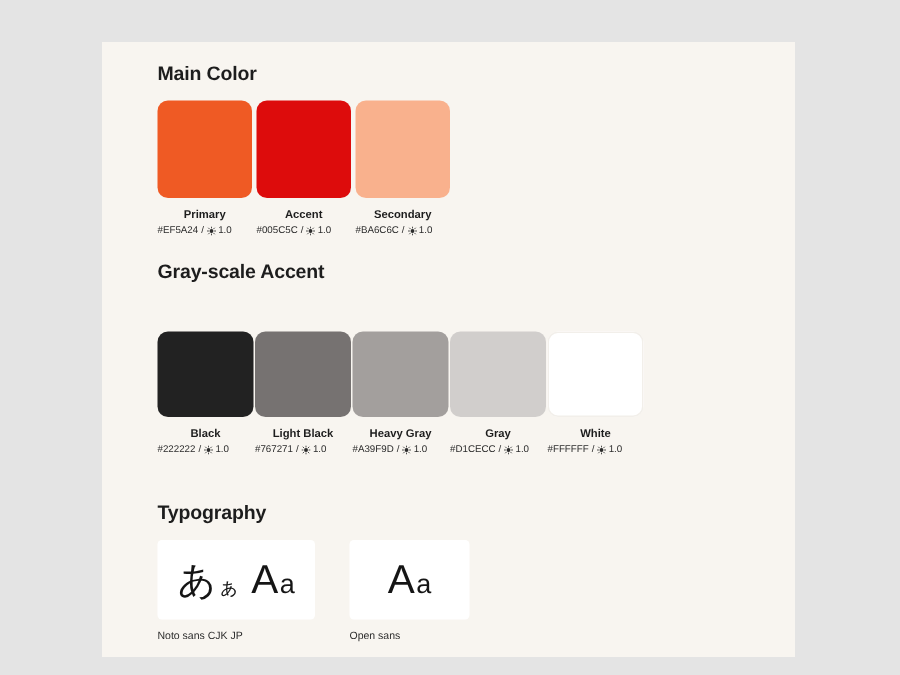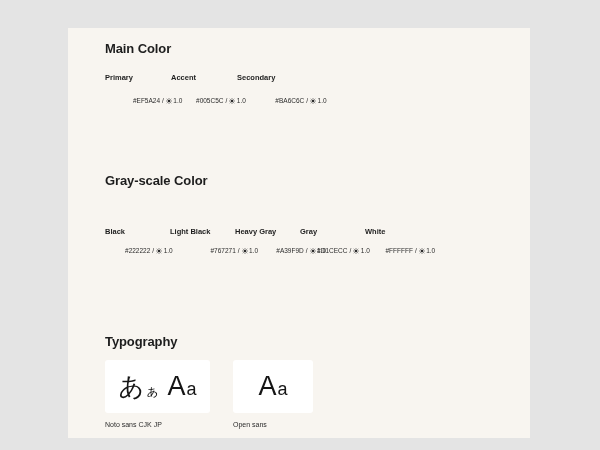--- a/index.html
+++ b/index.html
@@ -44,21 +44,21 @@
     margin: 0 0 11px 0;
     white-space: nowrap;
   }
 
   
   .swatch-row {
     display: flex;
   }
   .swatch-cell {
     display: flex;
-    flex-direction: row;
+    flex-direction: column;
     text-align: center;
   }
   .swatch-chip {
     border-radius: 7px;
   }
   .swatch-name {
     font-size: 7.5px;
     font-weight: bold;
     color: #1d1d1d;
     margin-top: 7px;
@@ -190,21 +190,21 @@
                 <line x1="6.00" y1="2.00" x2="6.00" y2="0.40" stroke="#2b2b2b" stroke-width="1.1" stroke-linecap="round"></line>
                 <line x1="8.83" y1="3.17" x2="9.96" y2="2.04" stroke="#2b2b2b" stroke-width="1.1" stroke-linecap="round"></line>
               </svg>
               <span>1.0</span>
             </div>
           </div>
         </div>
     </div>
 
     <div class="section" id="section-gray">
-      <div class="section-title">Gray-scale Color</div>
+      <div class="section-title">Gray-scale Accent</div>
       <div class="swatch-row" id="row-gray">
           <div class="swatch-cell">
             <div class="swatch-chip" style="background: rgb(34, 34, 34);"></div>
             <div class="swatch-name">Black</div>
             <div class="swatch-meta">
               <span>#222222</span>
               <span class="meta-sep">/</span>
               <svg viewBox="0 0 12 12" class="sun-icon">
                 <circle cx="6" cy="6" r="2.6" fill="#2b2b2b"></circle>
                 <line x1="10.00" y1="6.00" x2="11.60" y2="6.00" stroke="#2b2b2b" stroke-width="1.1" stroke-linecap="round"></line>

